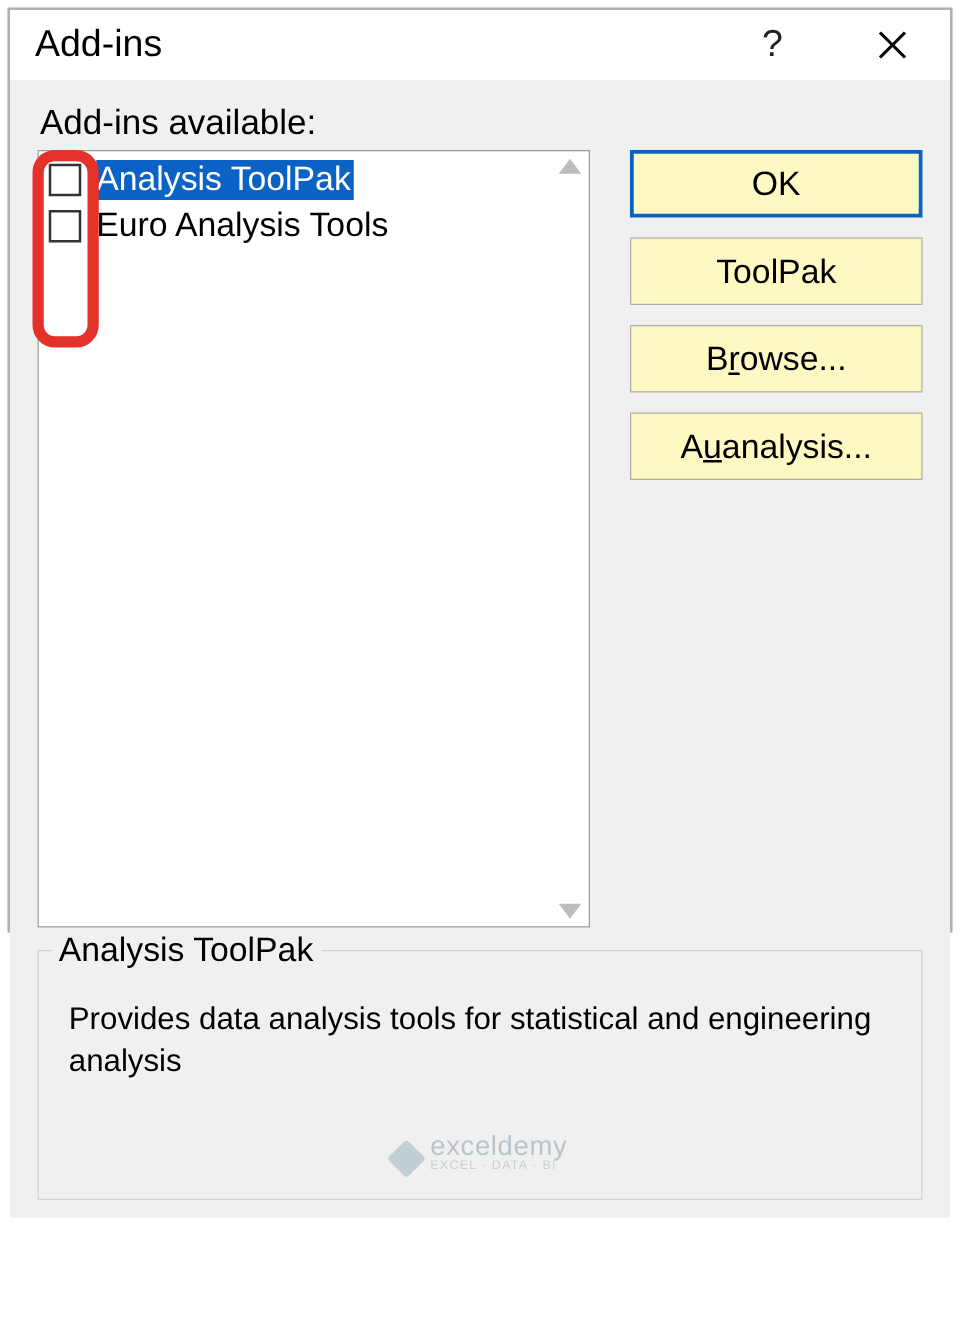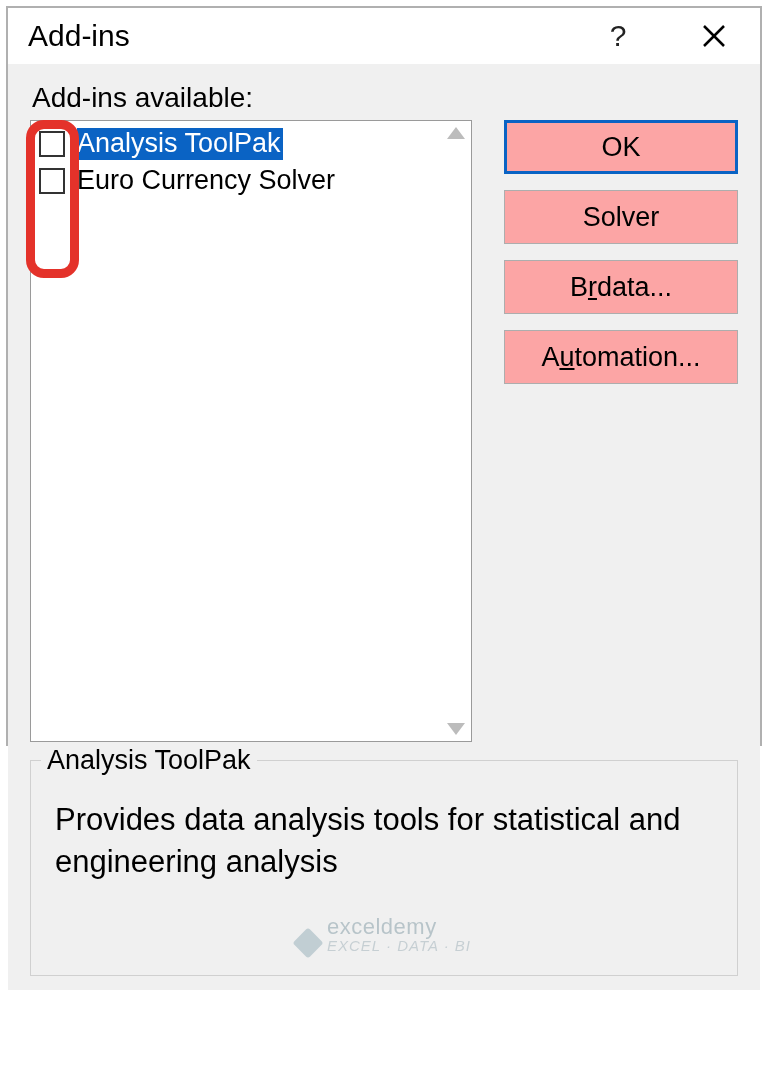--- a/index.html
+++ b/index.html
@@ -113,21 +113,21 @@
     z-index: 5;
   }
 
   .btn-col {
     display: flex; flex-direction: column;
     gap: 16px;
     width: 236px;
   }
   .btn {
     height: 54px;
-    background: #fca5a5;
+    background: #fef9c3;
     border: 1.5px solid #adadad;
     font-size: 27px;
     color: #000;
     display: flex; align-items: center; justify-content: center;
     cursor: pointer;
   }
   .btn.primary {
     border: 3px solid #0a63c4;
   }
   .btn .u { text-decoration: underline; }
@@ -141,38 +141,38 @@
   }
   .group-legend {
     position: absolute;
     top: -16px; left: 10px;
     background: #f0f0f0;
     padding: 0 6px;
     font-size: 27px;
     color: #000;
   }
   .group-desc {
-    font-size: 31px;
+    font-size: 25px;
     color: #000;
     line-height: 1.35;
     padding: 10px 2px 2px 6px;
   }
 
   .watermark {
     position: absolute;
     left: 50%; transform: translateX(-50%);
     bottom: 36px;
     display: flex; align-items: flex-end; gap: 8px;
     opacity: 0.45;
     color: #74909c;
     font-size: 22px;
     letter-spacing: 0.5px;
     pointer-events:none;
   }
-  .watermark .sub { font-size: 15px; letter-spacing: 1px; display:block; margin-top:-3px; color:#95a9b2;font-style:italic;}
+  .watermark .sub { font-size: 10px; letter-spacing: 1px; display:block; margin-top:-3px; color:#95a9b2;}
   .wm-logo {
     width: 22px; height: 22px;
     transform: rotate(45deg);
     background: #8aa7b2;
     border-radius: 3px;
   }
 </style>
 </head>
 <body>
 
@@ -197,42 +197,42 @@
       <div class="listbox-wrap">
         <div class="highlight"></div>
         <div class="listbox">
           <div class="list-inner">
             <div class="list-row selected">
               <span class="cb"></span>
               <span class="lbl"><span class="lbl-sel">Analysis ToolPak</span></span>
             </div>
             <div class="list-row">
               <span class="cb"></span>
-              <span class="lbl">Euro Currency Solver</span>
+              <span class="lbl">Euro Analysis Tools</span>
             </div>
           </div>
           <div class="scroll-col">
             <div class="sc-arrow sc-up"></div>
             <div class="sc-arrow sc-down"></div>
           </div>
         </div>
       </div>
 
       <div class="btn-col">
         <div class="btn primary">
           <span>OK</span>
         </div>
         <div class="btn">
-          <span>Solver</span>
+          <span>ToolPak</span>
         </div>
         <div class="btn">
-          <span><span>B</span><span class="u">r</span><span>data...</span></span>
+          <span><span>B</span><span class="u">r</span><span>owse...</span></span>
         </div>
         <div class="btn">
-          <span><span>A</span><span class="u">u</span><span>tomation...</span></span>
+          <span><span>A</span><span class="u">u</span><span>analysis...</span></span>
         </div>
       </div>
     </div>
 
     <div class="groupbox">
       <div class="group-legend">Analysis ToolPak</div>
       <div class="group-desc">Provides data analysis tools for statistical and engineering analysis</div>
     </div>
 
     <div class="watermark">

